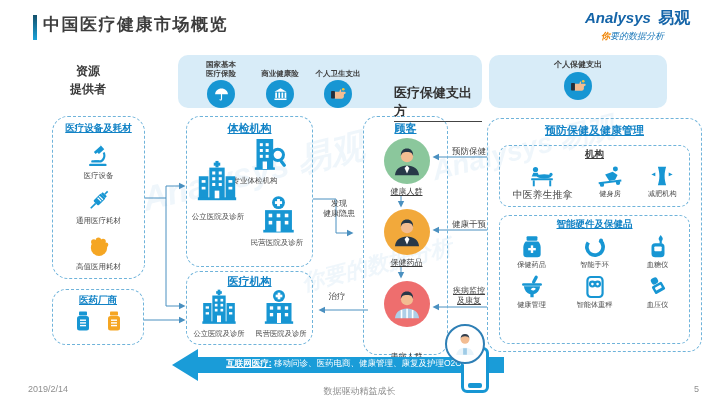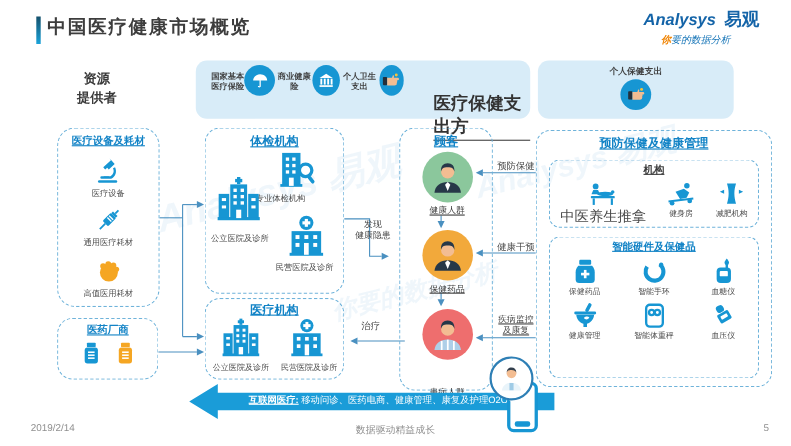--- a/index.html
+++ b/index.html
@@ -7,21 +7,21 @@
          font-family:"Liberation Sans","DejaVu Sans",sans-serif;}
   .abs{position:absolute;}
   .d-box{position:absolute;border:1.6px dashed #6fb3da;border-radius:14px;box-sizing:border-box;}
   .b-title{font-weight:bold;color:#1283c6;text-decoration:underline;text-align:center;}
   .lbl{color:#4a4a4a;text-align:center;white-space:pre-line;line-height:1.25;}
   .circle{border-radius:50%;background:#1796d3;display:flex;align-items:center;justify-content:center;}
   .icon{display:inline-flex;align-items:center;justify-content:center;}
   .icon svg{width:100%;height:100%;display:block;}
   .wm{position:absolute;color:rgba(100,170,215,0.10);font-weight:bold;white-space:nowrap;
       pointer-events:none;font-style:italic;z-index:0;}
-  .pay{position:absolute;width:58px;display:flex;flex-direction:row;align-items:center;}
+  .pay{position:absolute;width:58px;display:flex;flex-direction:column;align-items:center;}
   .pay .lab{height:21px;display:flex;align-items:flex-end;justify-content:center;font-size:7.5px;
             font-weight:bold;color:#3f3f3f;white-space:pre-line;text-align:center;line-height:1.2;}
   .pay .circle{width:28px;height:28px;margin-top:2px;}
   .pay .icon{width:17px;height:17px;}
   .stackitem{display:flex;flex-direction:column;align-items:center;margin-top:6px;}
   .cgroup{position:absolute;left:0;width:85px;display:flex;flex-direction:column;align-items:center;}
   .cgroup .circle{width:46px;height:46px;}
   .cgroup .icon{width:34px;height:34px;}
   .cgroup .lbl{font-size:8px;color:#3c3c3c;text-decoration:underline;margin-top:3px;}
   .gridcell{display:flex;flex-direction:column;align-items:center;}
@@ -117,21 +117,21 @@
       <div class="circle">
           <span class="icon">
             <svg viewBox="0 0 24 24">
               <rect x="1.5" y="7" width="5.5" height="10.5" rx="1" fill="#232f3b"></rect>
               <path fill="#f3bd92" d="M7 8h6.2l.9-2.6c.3-.9 1.8-.7 1.7.3l-.3 2.3h5a1.6 1.6 0 0 1 .2 3.2l-1 .1.4 1.2-.7 1 .5 1.2-.9.9.3 1.1c-.9 1-2.3 1.3-3.8 1.3H7z"></path>
               <circle cx="18.7" cy="4.6" r="1.9" fill="#f5c33b"></circle>
             </svg>
           </span>
         </div>
     </div>
-    <div class="abs" style="left:216px;top:29px;font-size:16px;font-weight:bold;color:#333;border-bottom:1.2px solid #444;padding-bottom:1px;">医疗保健支出方</div>
+    <div class="abs" style="left:216px;top:29px;font-size:13px;font-weight:bold;color:#333;border-bottom:1.2px solid #444;padding-bottom:1px;">医疗保健支出方</div>
   </div>
 
   <div class="abs" style="left:489px;top:55px;width:178px;height:53px;background:#d8ecf8;border-radius:10px;z-index:2;display:flex;flex-direction:column;align-items:center;">
     <div style="font-size:8px;font-weight:bold;color:#3f3f3f;margin-top:4px;">个人保健支出</div>
     <div class="circle" style="width:28px;height:28px;margin-top:2px;">
         <span class="icon" style="width:17px;height:17px;">
           <svg viewBox="0 0 24 24">
             <rect x="1.5" y="7" width="5.5" height="10.5" rx="1" fill="#232f3b"></rect>
             <path fill="#f3bd92" d="M7 8h6.2l.9-2.6c.3-.9 1.8-.7 1.7.3l-.3 2.3h5a1.6 1.6 0 0 1 .2 3.2l-1 .1.4 1.2-.7 1 .5 1.2-.9.9.3 1.1c-.9 1-2.3 1.3-3.8 1.3H7z"></path>
             <circle cx="18.7" cy="4.6" r="1.9" fill="#f5c33b"></circle>
@@ -400,21 +400,21 @@
                   <circle cx="6" cy="6" r="2.4"></circle>
                   <path d="M4 9h4l1.6 3.5H2.5z"></path>
                   <ellipse cx="14" cy="12.3" rx="6.8" ry="1.9"></ellipse>
                   <circle cx="20.3" cy="10.6" r="1.5"></circle>
                   <rect x="2" y="14" width="20" height="2" rx="0.6"></rect>
                   <rect x="3.5" y="16" width="1.8" height="5.5"></rect>
                   <rect x="18.7" y="16" width="1.8" height="5.5"></rect>
                 </g>
               </svg>
             </span>
-          <div class="lbl" style="font-size:13px;">中医养生推拿</div>
+          <div class="lbl" style="font-size:10px;">中医养生推拿</div>
         </div>
         <div class="gridcell">
           <span class="icon" style="width:26px;height:26px;">
               <svg viewBox="0 0 24 24">
                 <g fill="#1796d3">
                   <circle cx="17" cy="5.5" r="2.3"></circle>
                   <path d="M7.5 10.5l7-2.5 4.5 3-2.2 4.5-5.5 1z"></path>
                   <rect x="1.5" y="16.5" width="21" height="1.8" transform="rotate(-7 12 17.4)"></rect>
                   <circle cx="4.6" cy="20" r="2"></circle>
                   <circle cx="19.4" cy="18.2" r="2"></circle>

